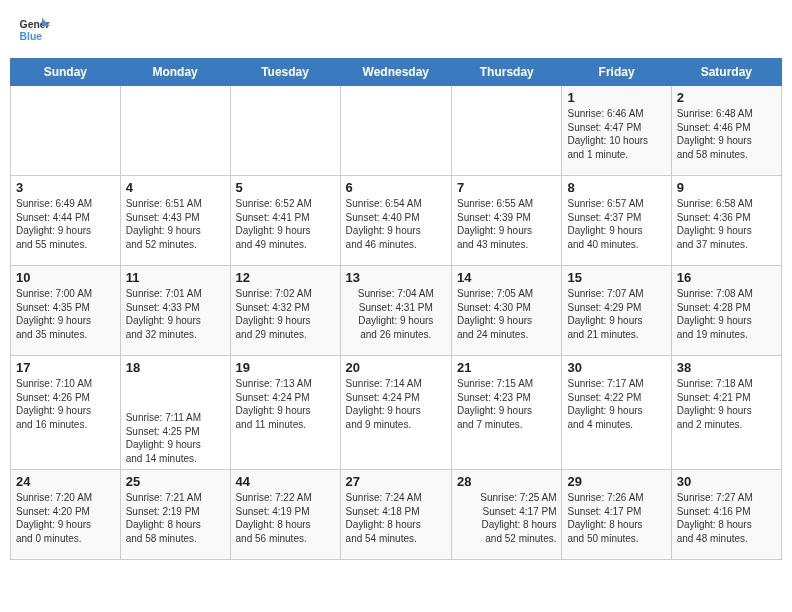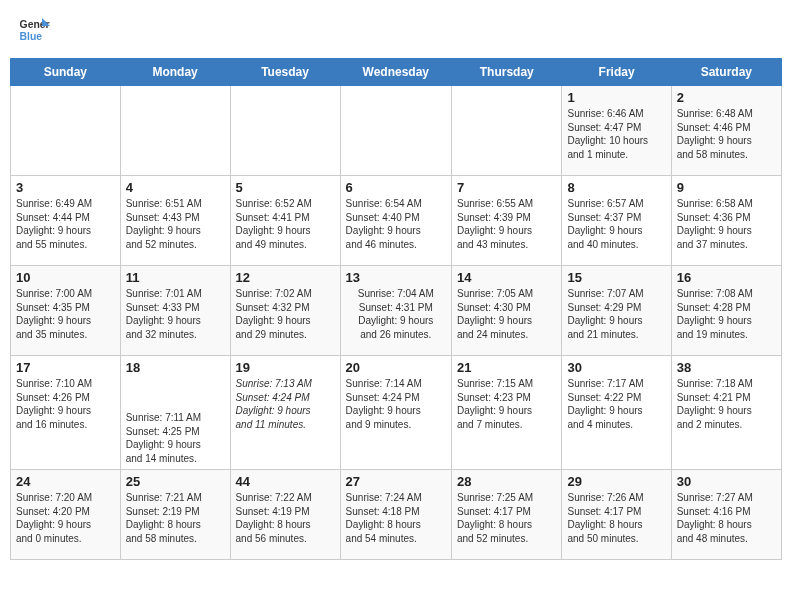--- a/index.html
+++ b/index.html
@@ -241,21 +241,21 @@
         </td>
         <td>
           <div class="day-num">18</div>
           <div class="day-info" style="white-space: pre-line; margin-top: 36px;">Sunrise: 7:11 AM
 Sunset: 4:25 PM
 Daylight: 9 hours
 and 14 minutes.</div>
         </td>
         <td>
           <div class="day-num">19</div>
-          <div class="day-info" style="white-space: pre-line; font-style: italic;">Sunrise: 7:13 AM
+          <div class="day-info" style="white-space: pre-line;">Sunrise: 7:13 AM
 Sunset: 4:24 PM
 Daylight: 9 hours
 and 11 minutes.</div>
         </td>
         <td>
           <div class="day-num">20</div>
           <div class="day-info" style="white-space: pre-line;">Sunrise: 7:14 AM
 Sunset: 4:24 PM
 Daylight: 9 hours
 and 9 minutes.</div>
@@ -306,21 +306,21 @@
         </td>
         <td>
           <div class="day-num">27</div>
           <div class="day-info" style="white-space: pre-line;">Sunrise: 7:24 AM
 Sunset: 4:18 PM
 Daylight: 8 hours
 and 54 minutes.</div>
         </td>
         <td>
           <div class="day-num">28</div>
-          <div class="day-info" style="white-space: pre-line;">Sunrise: 7:25 AM
+          <div class="day-info" style="white-space: pre-line; text-align: right;">Sunrise: 7:25 AM
 Sunset: 4:17 PM
 Daylight: 8 hours
 and 52 minutes.</div>
         </td>
         <td>
           <div class="day-num">29</div>
           <div class="day-info" style="white-space: pre-line;">Sunrise: 7:26 AM
 Sunset: 4:17 PM
 Daylight: 8 hours
 and 50 minutes.</div>

